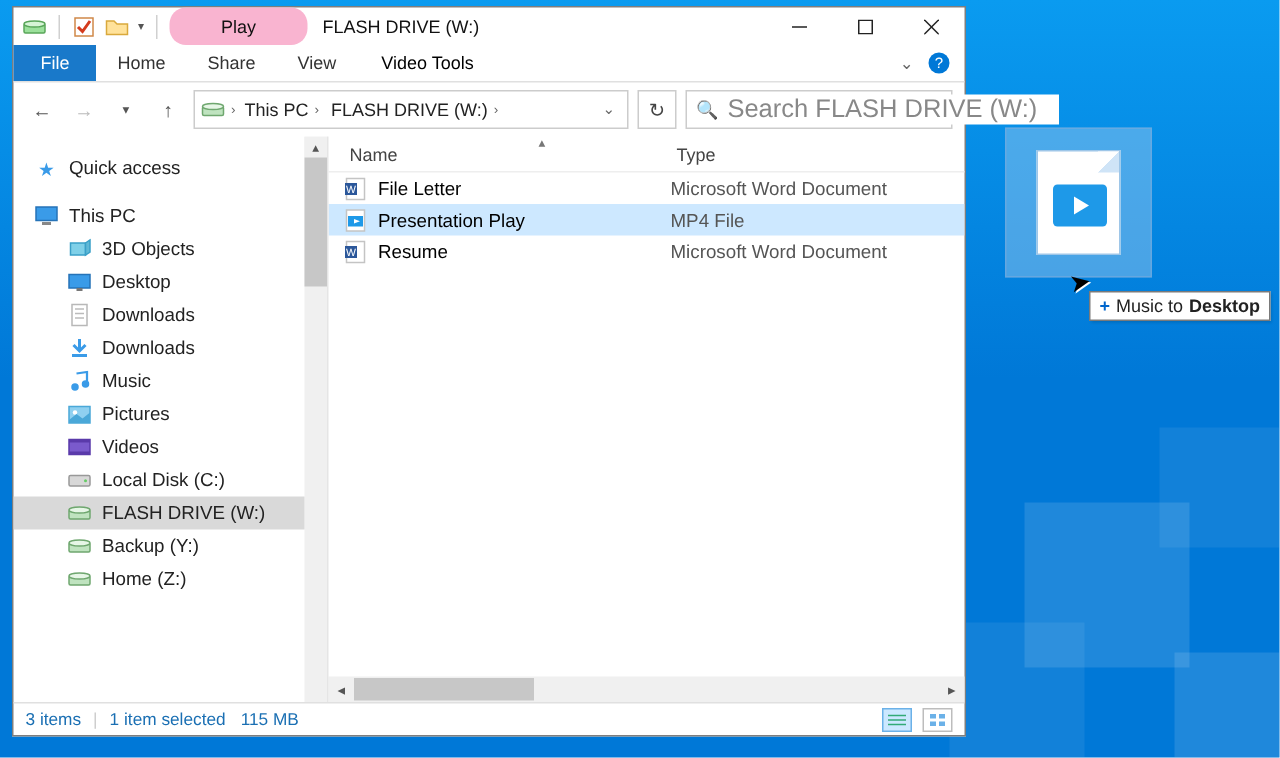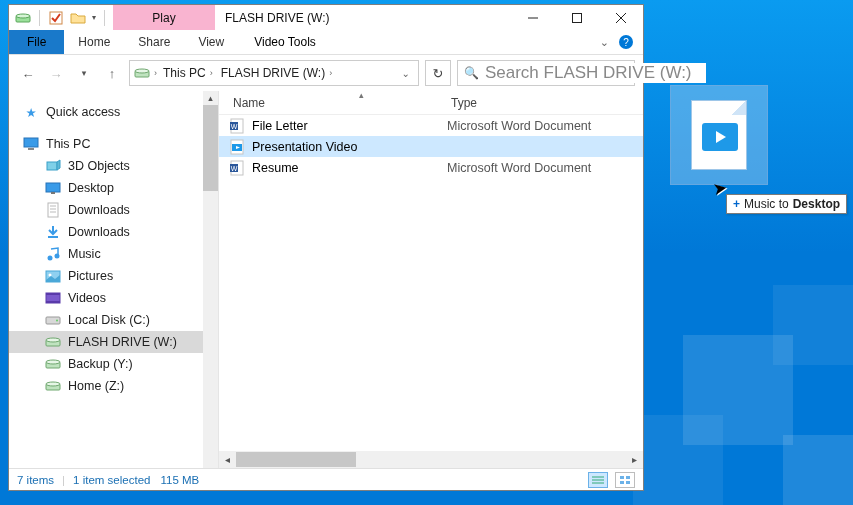--- a/index.html
+++ b/index.html
@@ -20,29 +20,29 @@
   .window {
     position: absolute; left: 8px; top: 4px; width: 636px; height: 487px;
     background: #fff; border: 1px solid #7e7e7e; display: flex; flex-direction: column;
   }
   
   .titlebar { display: flex; align-items: stretch; height: 25px; font-size: 12px; }
   .qat { display: flex; align-items: center; gap: 6px; padding: 0 6px; }
   .qat-icon { width: 16px; height: 16px; display: flex; align-items: center; justify-content: center; font-size: 11px; }
   .qat-divider { width: 0; border-left: 1px solid #d0d0d0; height: 16px; margin: 0 2px; }
   .chev { font-size: 8px; color: #555; }
-  .context-tab { width: 102px; text-align: center; display: flex; flex-direction: column; align-items: center; justify-content: center; background: #f9b4d0; color: #111; font-size: 12px;}
+  .context-tab { width: 92px; text-align: center; display: flex; flex-direction: column; align-items: center; justify-content: center; background: #f9b4d0; color: #111; font-size: 12px; border-radius: 11px;}
   .title-text { flex: 1; display: flex; align-items: center; padding-left: 10px; color: #111; }
   .win-controls { display: flex; }
   .win-btn { width: 44px; display: flex; align-items: center; justify-content: center; font-size: 13px; font-family: "Segoe UI Symbol", sans-serif; }
 
   
   .ribbon { display: flex; align-items: stretch; height: 25px; border-bottom: 1px solid #e0e0e0; }
   .ribbon-tab { padding: 0 14px; display: flex; align-items: center; font-size: 12px; color: #333; }
-  .ribbon-tab.file { background: #1979ca; color: #000000; padding: 0 18px; text-align: center; }
+  .ribbon-tab.file { background: #1979ca; color: #ffffff; padding: 0 18px; text-align: center; }
   .ribbon-tab.context { color: #000000; }
   .ribbon-spacer { flex: 1; }
   .ribbon-right { display: flex; align-items: center; gap: 10px; padding-right: 10px; }
   .help-icon { width: 14px; height: 14px; border-radius: 50%; background: #0078d7; color: #fff; font-size: 10px; display: flex; align-items: center; justify-content: center; }
 
   
   .navrow { display: flex; align-items: center; height: 36px; padding: 4px 8px; gap: 6px; }
   .nav-btn { width: 22px; height: 22px; display: flex; align-items: center; justify-content: center; color: #555; font-size: 13px; }
   .nav-btn.disabled { color: #bbb; }
   .address { flex: 1; height: 26px; border: 1px solid #ccc; display: flex; align-items: center; padding: 0 4px; gap: 4px; font-size: 12px; color:#222; }
@@ -372,22 +372,23 @@
           </div>
           <div class="row selected">
             <div class="cell-name">
               <span class="file-ico">
                 <svg width="16" height="16">
                   <rect x="2" y="1" width="12" height="14" fill="#fff" stroke="#c4c4c4"></rect>
                   <rect x="3" y="5" width="10" height="7" fill="#1e99e8"></rect>
                   <path d="M7 7 L11 8.5 L7 10 Z" fill="#fff"></path>
                 </svg>
               </span>
-              <span>Presentation Video</span>
-            </div>
+              <span>Presentation Play</span>
+            </div>
+            <div class="cell-type">MP4 File</div>
           </div>
           <div class="row">
             <div class="cell-name">
               <span class="file-ico">
                 <svg width="16" height="16">
                   <rect x="2" y="1" width="12" height="14" fill="#fff" stroke="#c4c4c4"></rect>
                   <rect x="1" y="4" width="8" height="8" fill="#2b579a"></rect>
                   <text x="5" y="10.5" text-anchor="middle" font-size="7" fill="#fff" font-family="Segoe UI">W</text>
                 </svg>
               </span>
@@ -399,21 +400,21 @@
       <div class="hscroll">
         <div class="harrow">◂</div>
         <div class="hthumb"></div>
         <div class="htrack"></div>
         <div class="harrow">▸</div>
       </div>
     </div>
   </div>
 
   <div class="status">
-    <span>7 items</span>
+    <span>3 items</span>
     <span class="divider">|</span>
     <span>1 item selected</span>
     <span style="margin-left:6px;">115 MB</span>
     <div class="status-spacer"></div>
     <div class="view-btn active">
       <svg width="12" height="10">
           <line x1="0" y1="2" x2="12" y2="2" stroke="#3a7"></line>
           <line x1="0" y1="5" x2="12" y2="5" stroke="#3a7"></line>
           <line x1="0" y1="8" x2="12" y2="8" stroke="#3a7"></line>
         </svg>

